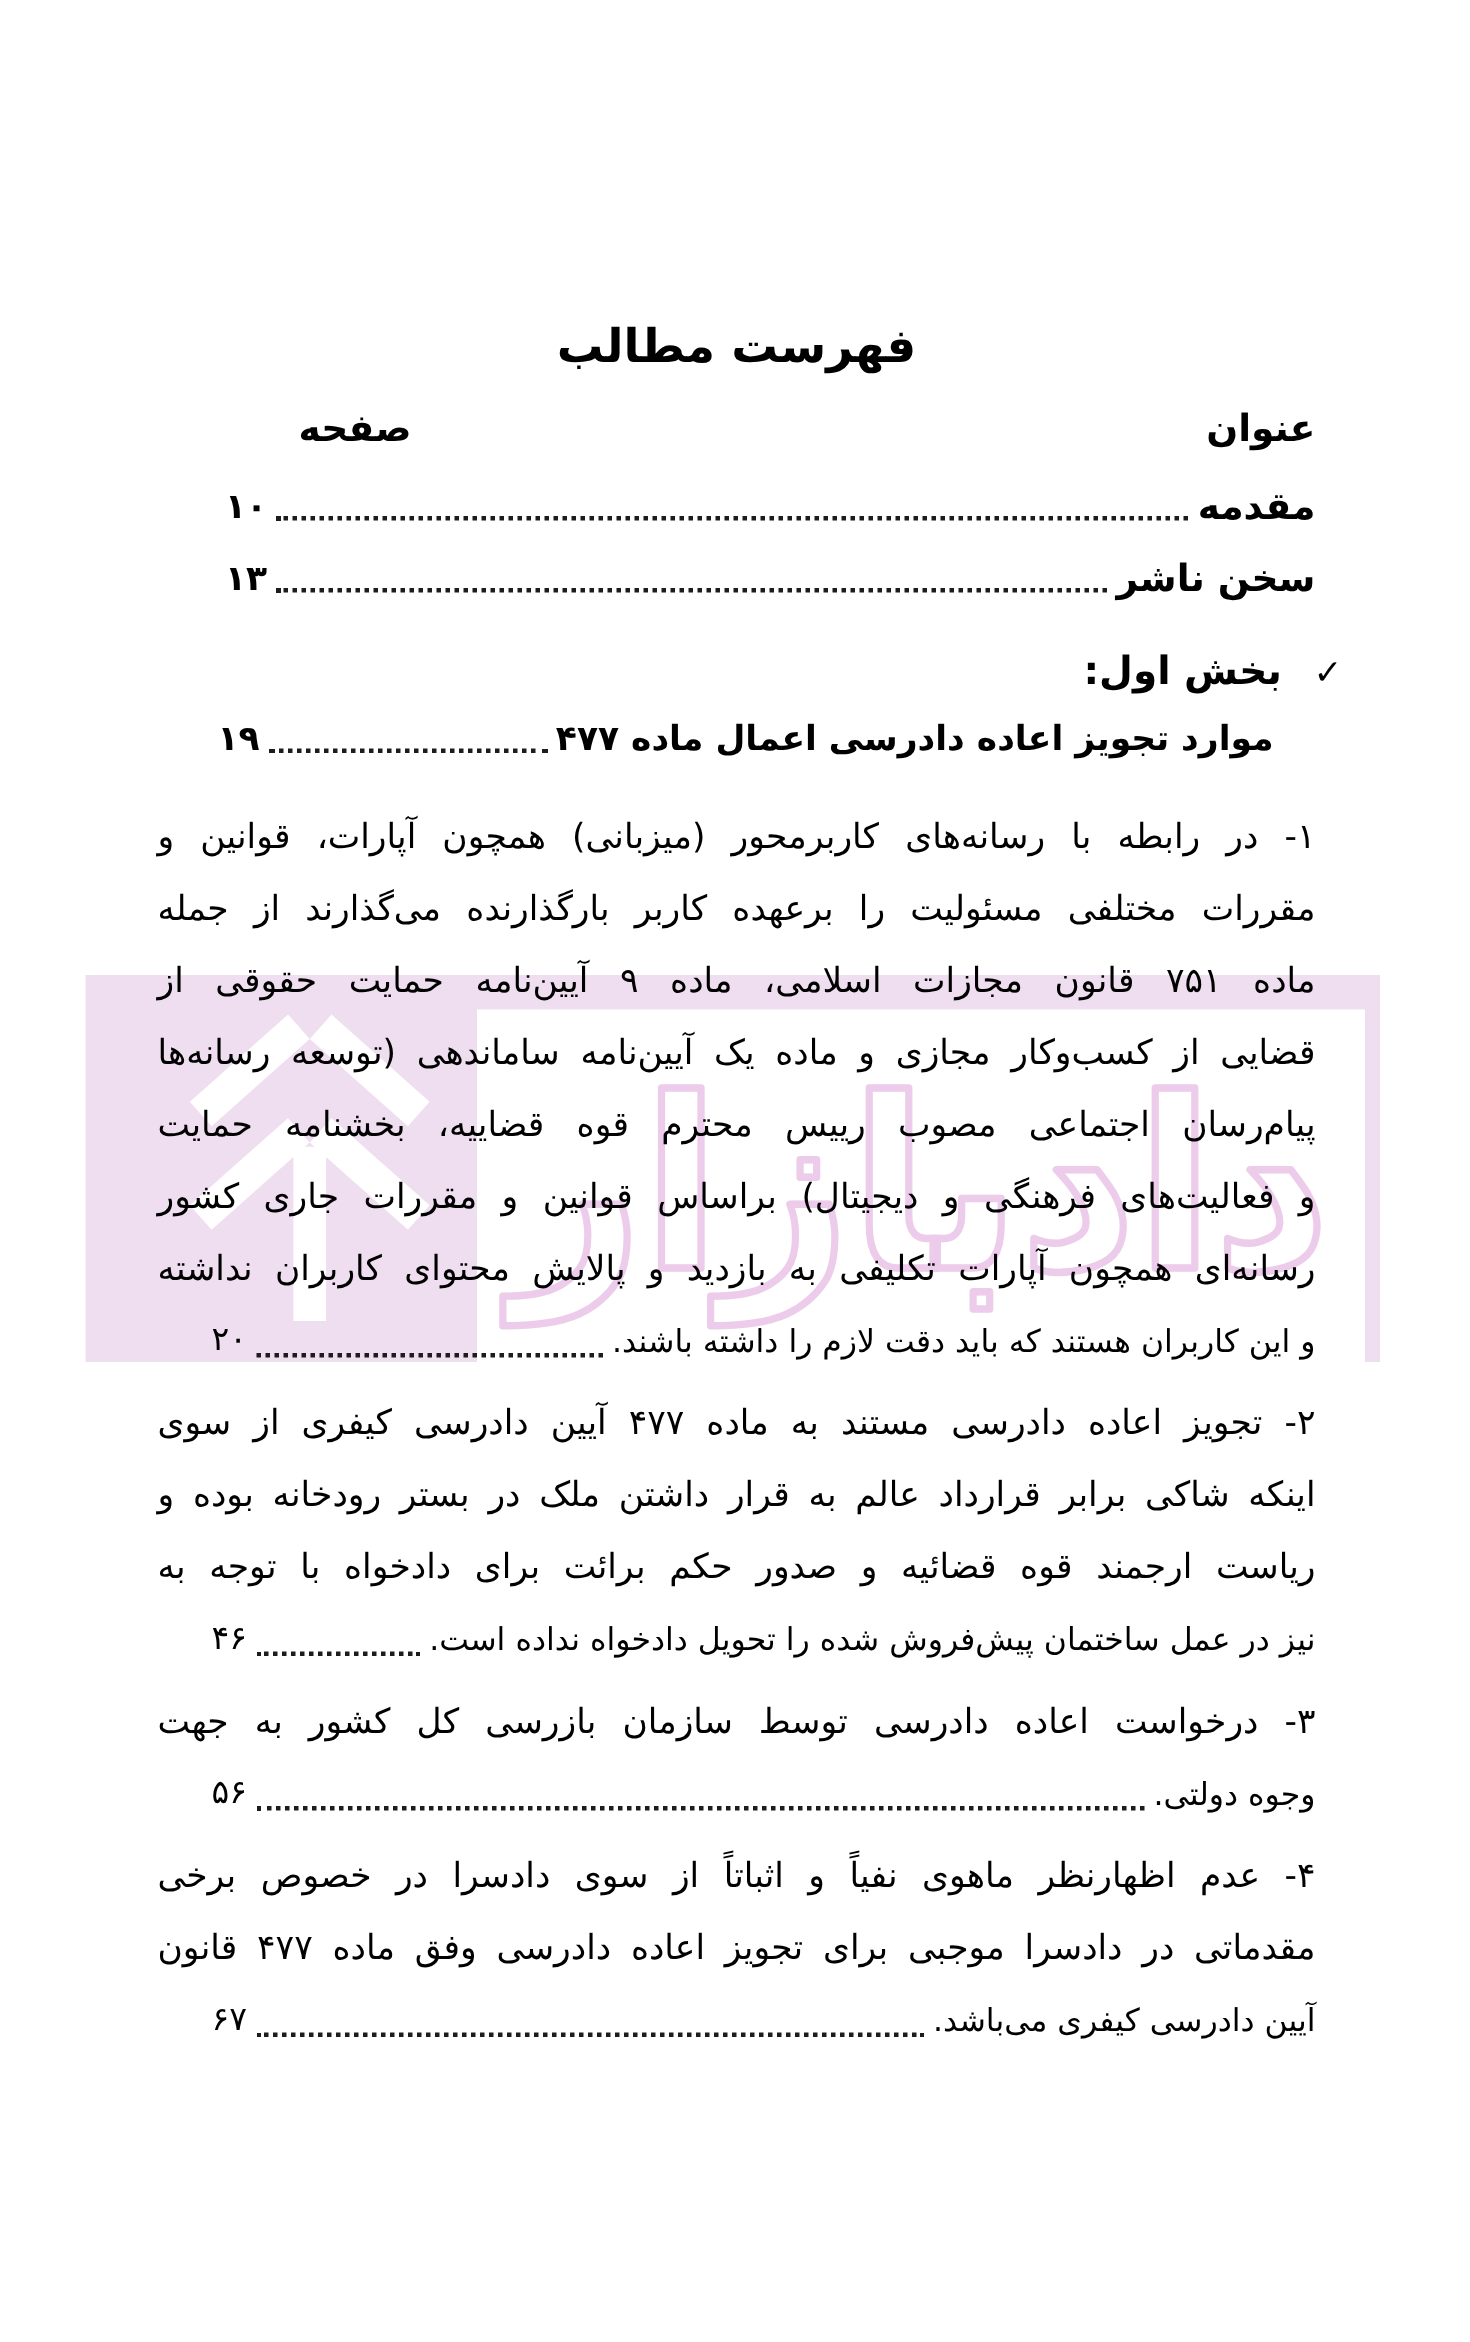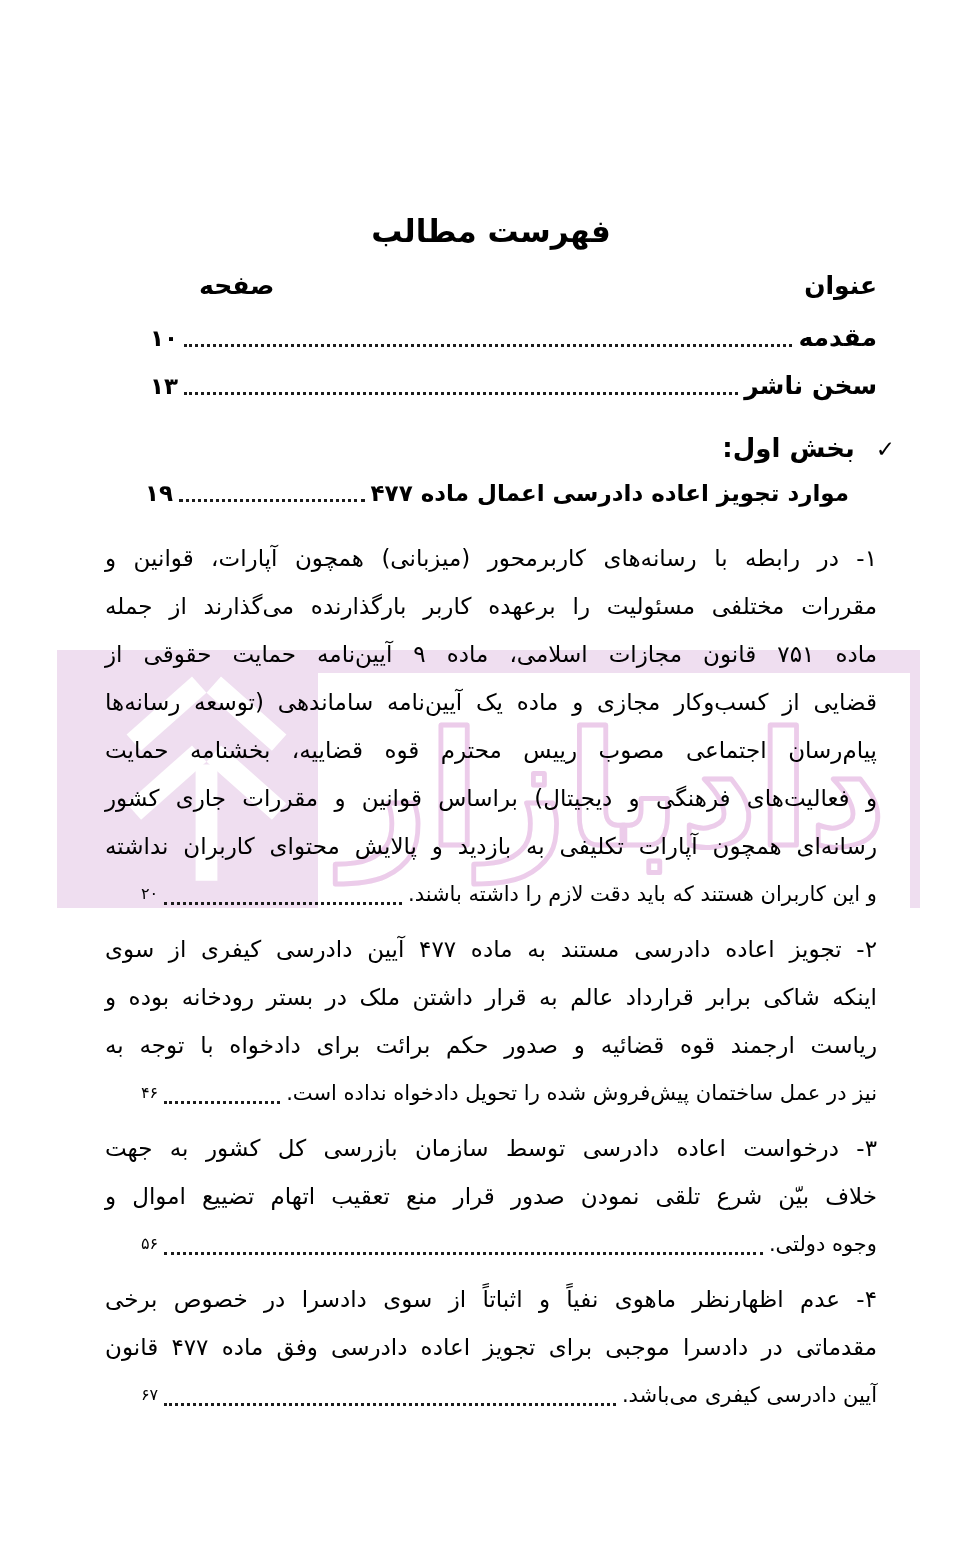--- a/index.html
+++ b/index.html
@@ -71,21 +71,21 @@
 
   .item { }
   .item-1 { margin-top: 19px; }
   .item-2, .item-3, .item-4 { margin-top: 7px; }
   .jline {
     font-size: 23px; line-height: 48px;
     text-align: justify; text-align-last: justify;
   }
   .body-last { font-size: 21px; line-height: 48px; padding-left: 36px; }
   .body-last .leader { margin-bottom: 13px; }
-  .body-last .pg { font-size: 16px; }
+  .body-last .pg { font-size: 22px; }
 </style>
 </head>
 <body>
 
 <div class="page">
 
   <div class="wm-band">
     <svg class="wm-logo" viewBox="0 0 100 120" preserveAspectRatio="xMidYMid meet">
       <g fill="none" stroke="#ffffff" stroke-width="12">
         <line x1="10" y1="40" x2="46" y2="8"></line>
@@ -155,21 +155,20 @@
       <div class="jline">ریاست ارجمند قوه قضائیه و صدور حکم برائت برای دادخواه با توجه به</div>
       <div class="dotrow body-last">
         <span class="txt">نیز در عمل ساختمان پیش‌فروش شده را تحویل دادخواه نداده است.</span>
         <span class="leader"></span>
         <span class="pg">۴۶</span>
       </div>
     </div>
 
     <div class="item item-3">
       <div class="jline">۳- درخواست اعاده دادرسی توسط سازمان بازرسی کل کشور به جهت</div>
-      <div class="jline">خلاف بیّن شرع تلقی نمودن صدور قرار منع تعقیب اتهام تضییع اموال و</div>
       <div class="dotrow body-last">
         <span class="txt">وجوه دولتی.</span>
         <span class="leader"></span>
         <span class="pg">۵۶</span>
       </div>
     </div>
 
     <div class="item item-4">
       <div class="jline">۴- عدم اظهارنظر ماهوی نفیاً و اثباتاً از سوی دادسرا در خصوص برخی</div>
       <div class="jline">مقدماتی در دادسرا موجبی برای تجویز اعاده دادرسی وفق ماده ۴۷۷ قانون</div>

